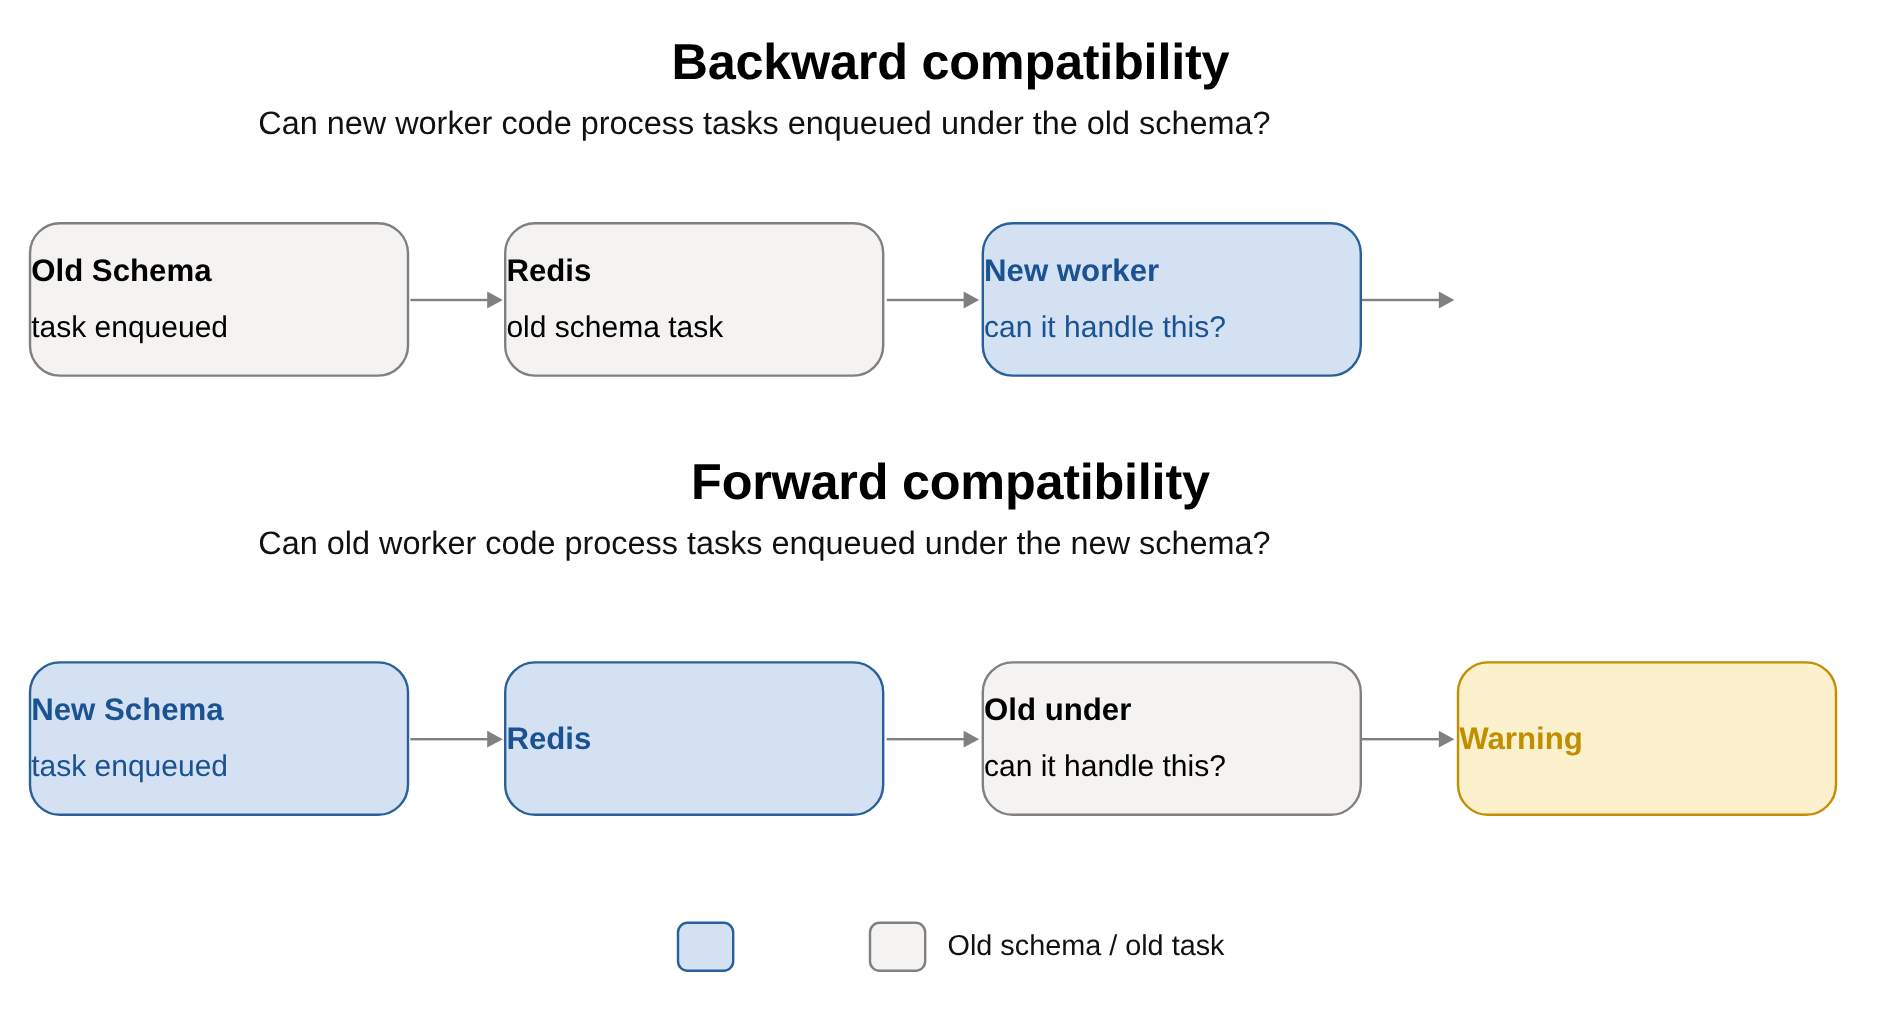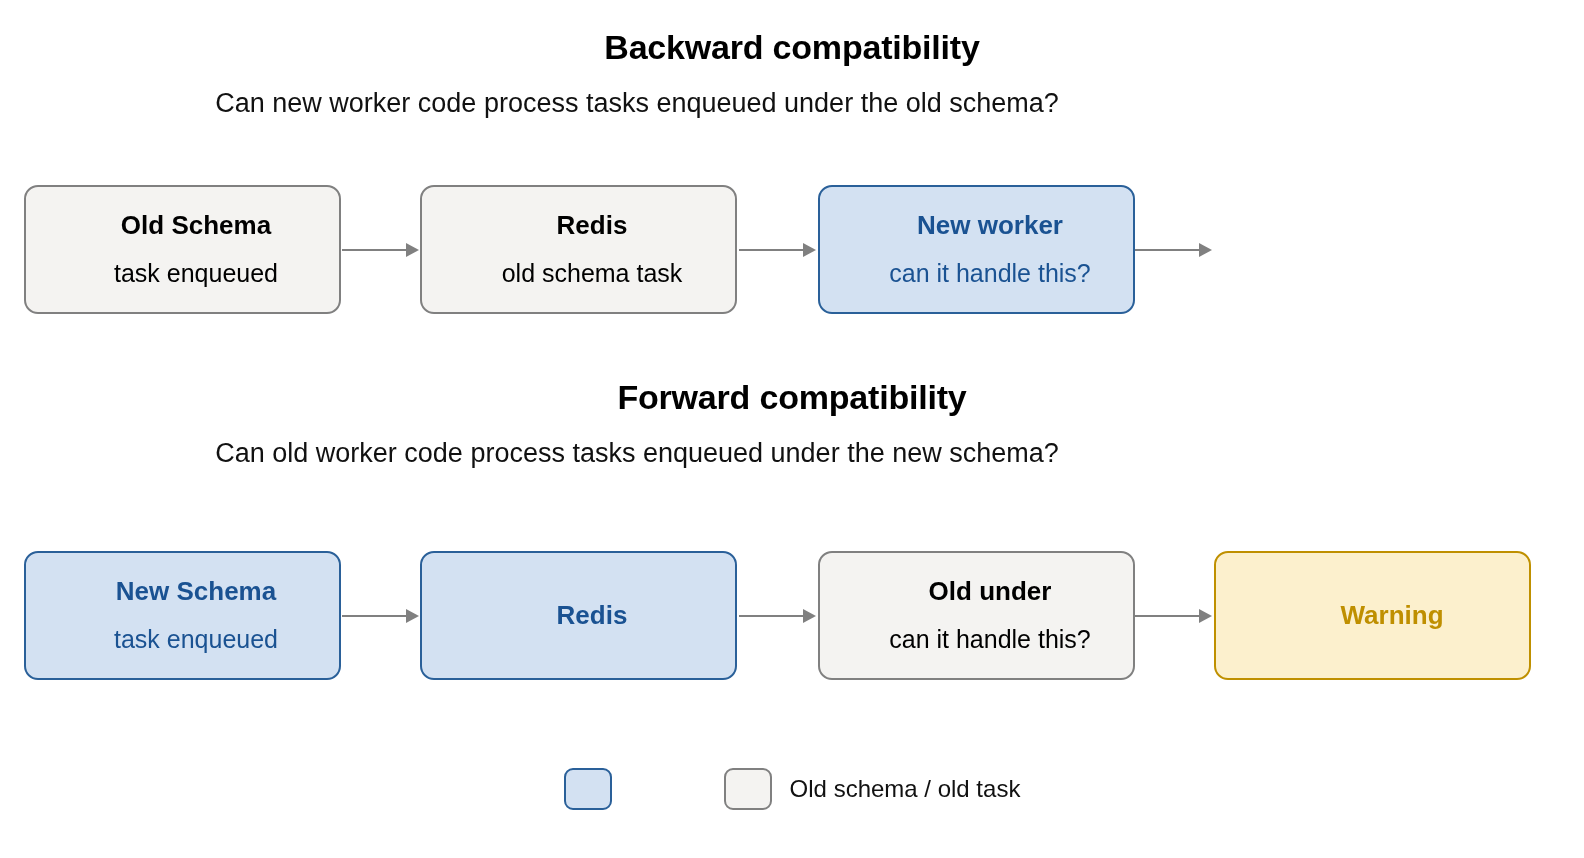--- a/index.html
+++ b/index.html
@@ -22,21 +22,21 @@
     width: 1584px;
     height: 858px;
   }
 
   
   .section-title {
     position: absolute;
     left: 0;
     width: 1584px;
     text-align: center;
-    font-size: 34px;
+    font-size: 42px;
     font-weight: bold;
     letter-spacing: -0.2px;
     color: #000000;
   }
   .section-sub {
     position: absolute;
     left: 0;
     width: 1274px;
     text-align: center;
     font-size: 27px;
@@ -57,30 +57,29 @@
     height: 131px;
   }
   #row-backward { top: 185px; }
   #row-forward  { top: 551px; }
 
   .node {
     position: absolute;
     top: 0;
     width: 317px;
     height: 129px;
-    border-radius: 14px;
+    border-radius: 26px;
     border: 2px solid #808080;
     background: #f4f3f1;
     box-sizing: border-box;
     display: flex;
     flex-direction: column;
-    align-items: center;
+    align-items: flex-start;
     justify-content: center;
     line-height: 1.18;
-    padding-left: 27px;
   }
   .node .n-title {
     font-size: 26px;
     font-weight: bold;
     white-space: nowrap;
   }
   .node .n-sub {
     font-size: 25px;
     font-weight: normal;
     white-space: nowrap;
@@ -112,21 +111,21 @@
     background: #f3ccce;
     border-color: #b01116;
   }
   .node.red .n-title { color: #9b0000; }
   .node.red .n-sub   { color: #c0262b; }
 
   .node.yellow {
     background: #fcf0cd;
     border-color: #bf9000;
   }
-  .node.yellow .n-title { color: #bf8f00; margin-left: 12px; }
+  .node.yellow .n-title { color: #bf8f00; }
 
   
   .arrow {
     position: absolute;
     top: 57px;
     height: 16px;
     width: 78px;
   }
   .arrow.a1 { left: 342px; }
   .arrow.a2 { left: 739px; }

